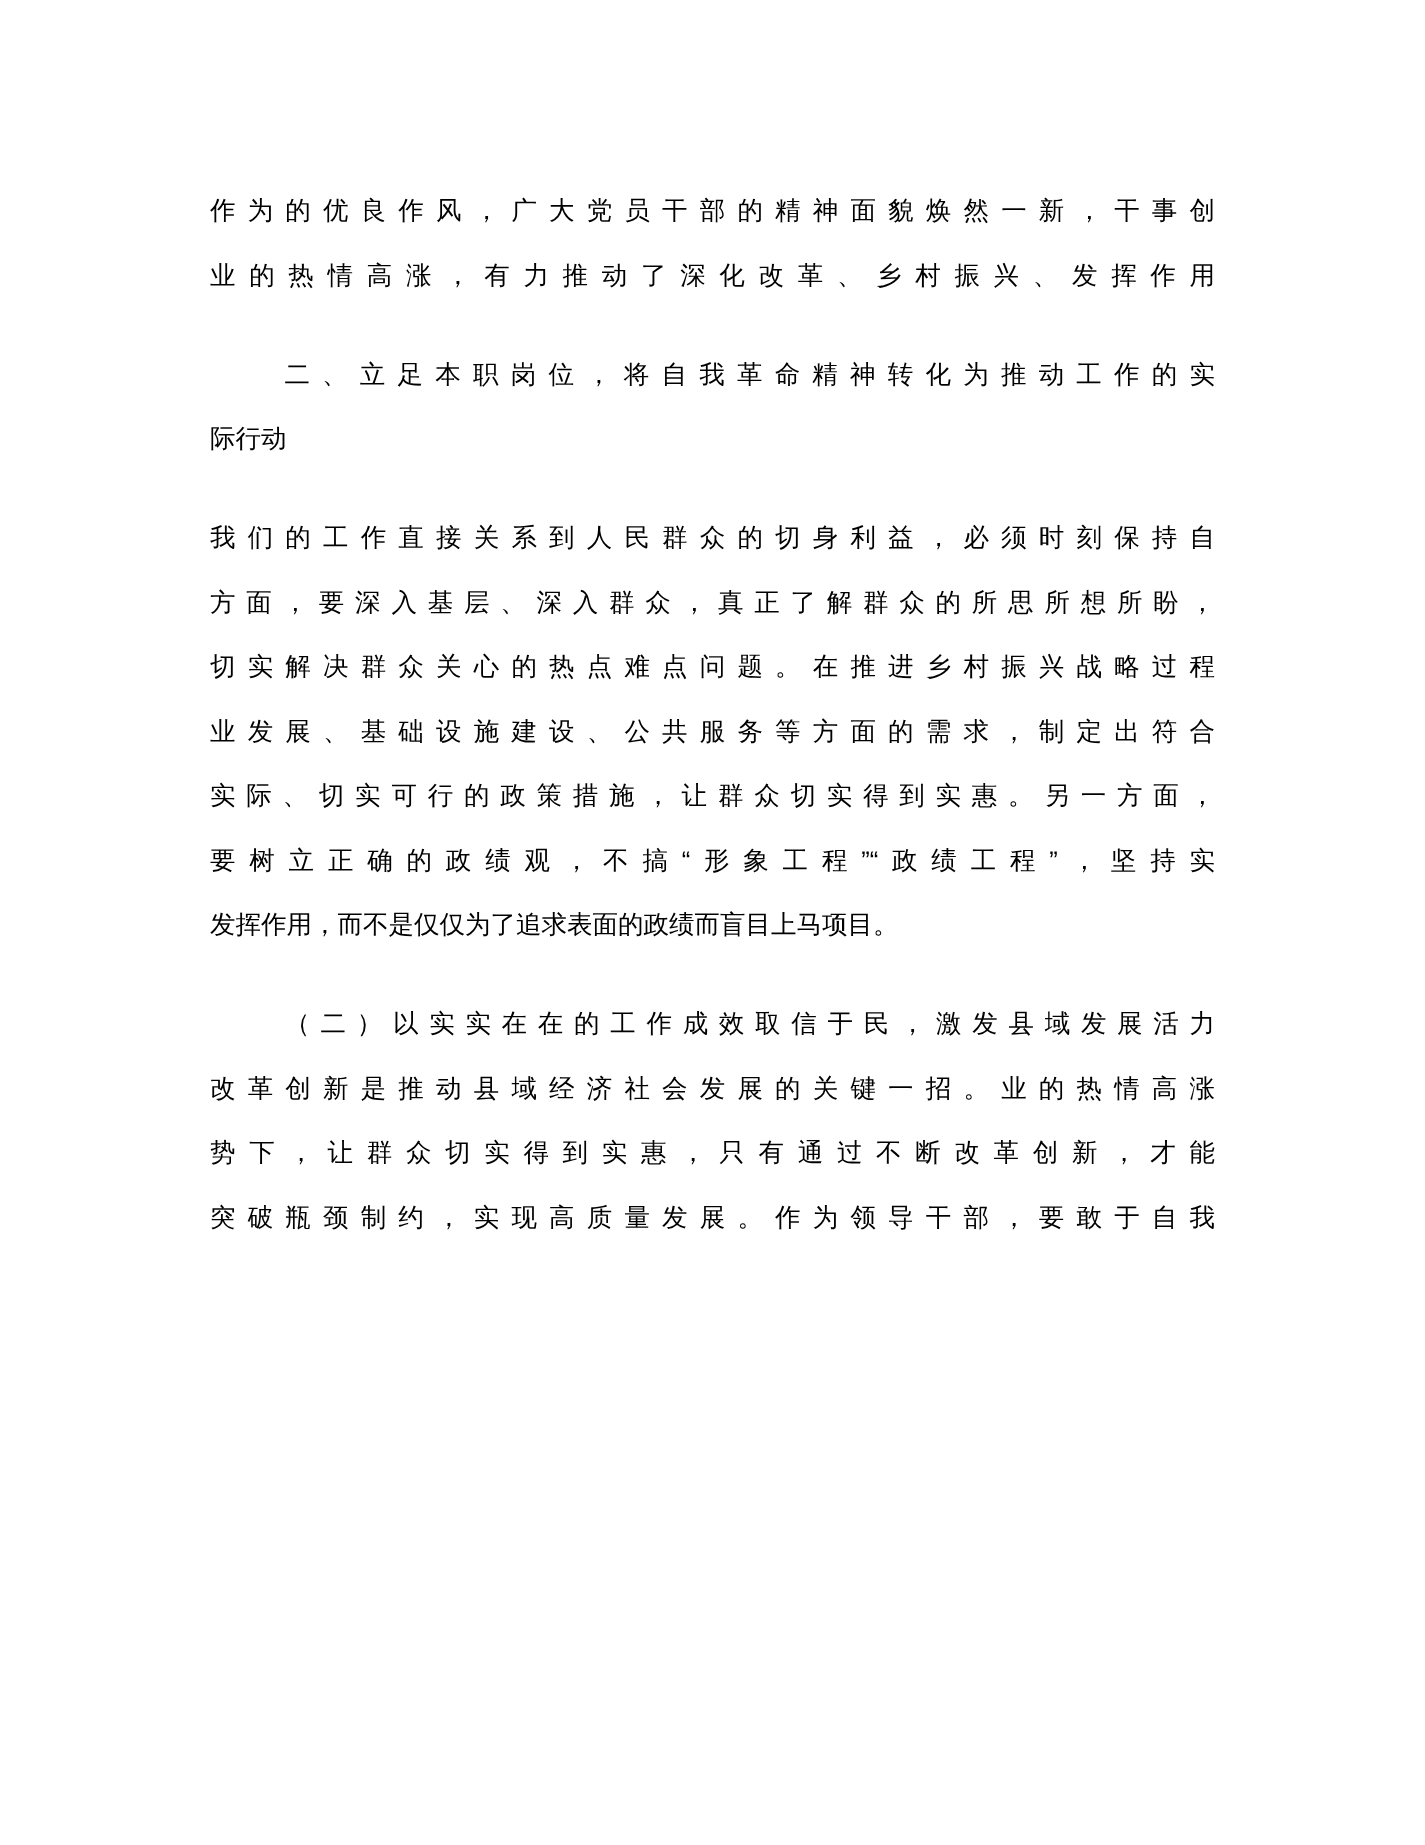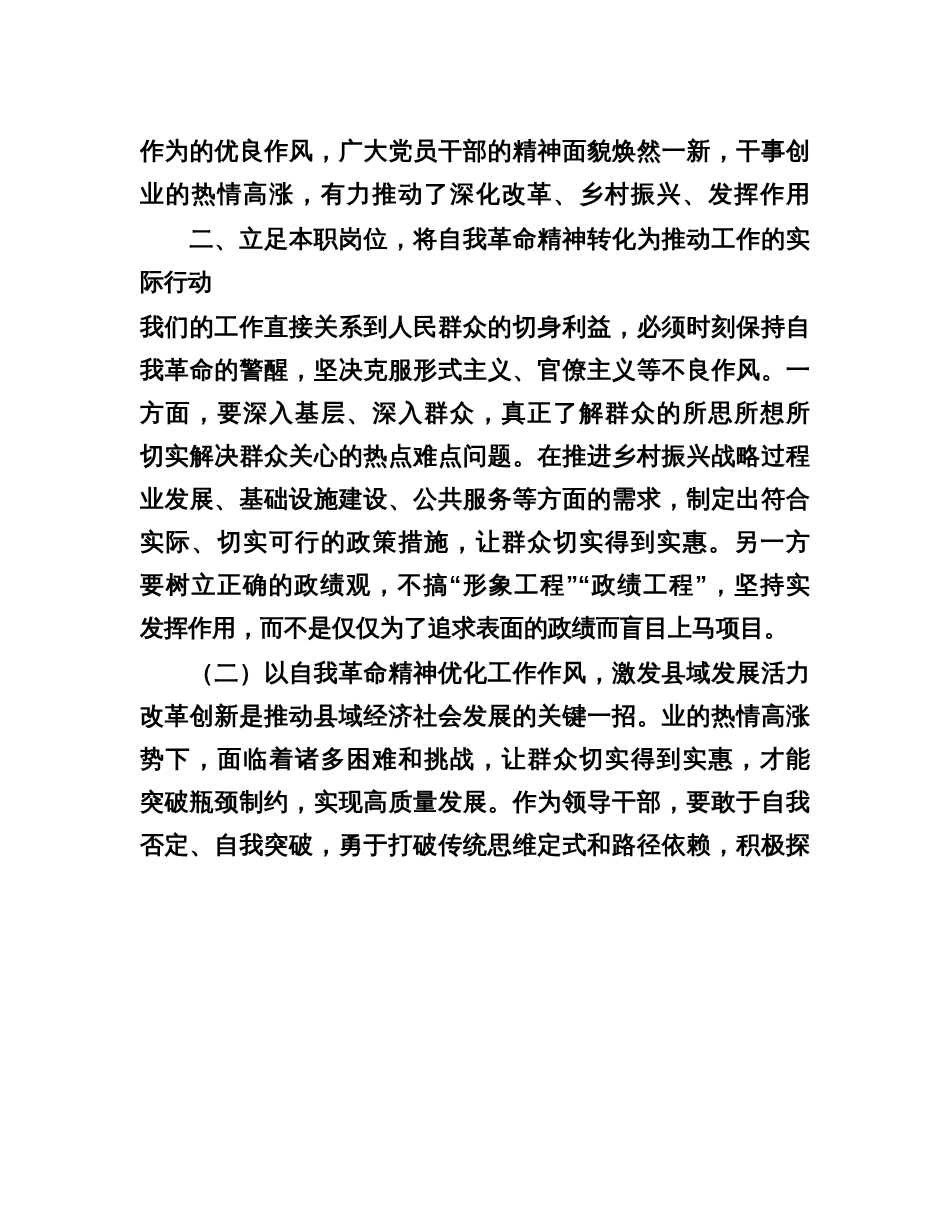--- a/index.html
+++ b/index.html
@@ -9,30 +9,30 @@
   .page {
     position: relative;
     width: 950px;
     height: 1230px;
     background: #ffffff;
     overflow: hidden;
   }
   .doc-content {
     position: absolute;
     left: 140px;
-    top: 129px;
+    top: 119px;
     width: 670px;
     color: #000000;
     font-family: "Liberation Sans", "DejaVu Sans", sans-serif;
-    font-size: 24px;
+    font-size: 17px;
     line-height: 43px;
-    font-weight: 700;
+    font-weight: 400;
   }
   .para { margin: 0; }
-  .para + .para { margin-top: 2px; }
+  .para + .para { margin-top: 23px; }
   .line {
     height: 43px;
     overflow: hidden;
     text-align: justify;
     text-align-last: left;
   }
   .line.full {
     text-align-last: justify;
   }
   .line.indent {
@@ -47,29 +47,27 @@
       <div class="para">
         <div class="line full">作为的优良作风，广大党员干部的精神面貌焕然一新，干事创</div>
         <div class="line full">业的热情高涨，有力推动了深化改革、乡村振兴、发挥作用</div>
       </div>
       <div class="para">
         <div class="line full indent">二、立足本职岗位，将自我革命精神转化为推动工作的实</div>
         <div class="line">际行动</div>
       </div>
       <div class="para">
         <div class="line full">我们的工作直接关系到人民群众的切身利益，必须时刻保持自</div>
-        <div class="line full">我革命的警醒，坚决克服形式主义、官僚主义等不良作风。一</div>
         <div class="line full">方面，要深入基层、深入群众，真正了解群众的所思所想所盼，</div>
         <div class="line full">切实解决群众关心的热点难点问题。在推进乡村振兴战略过程</div>
         <div class="line full">业发展、基础设施建设、公共服务等方面的需求，制定出符合</div>
         <div class="line full">实际、切实可行的政策措施，让群众切实得到实惠。另一方面，</div>
         <div class="line full">要树立正确的政绩观，不搞“形象工程”“政绩工程”，坚持实</div>
         <div class="line">发挥作用，而不是仅仅为了追求表面的政绩而盲目上马项目。</div>
       </div>
       <div class="para">
-        <div class="line full indent">（二）以自我革命精神优化工作作风，激发县域发展活力</div>
+        <div class="line full indent">（二）以实实在在的工作成效取信于民，激发县域发展活力</div>
         <div class="line full">改革创新是推动县域经济社会发展的关键一招。业的热情高涨</div>
-        <div class="line full">势下，面临着诸多困难和挑战，让群众切实得到实惠，才能</div>
+        <div class="line full">势下，让群众切实得到实惠，只有通过不断改革创新，才能</div>
         <div class="line full">突破瓶颈制约，实现高质量发展。作为领导干部，要敢于自我</div>
-        <div class="line full">否定、自我突破，勇于打破传统思维定式和路径依赖，积极探</div>
       </div>
     </div>
 </div>
 
 </body></html>

